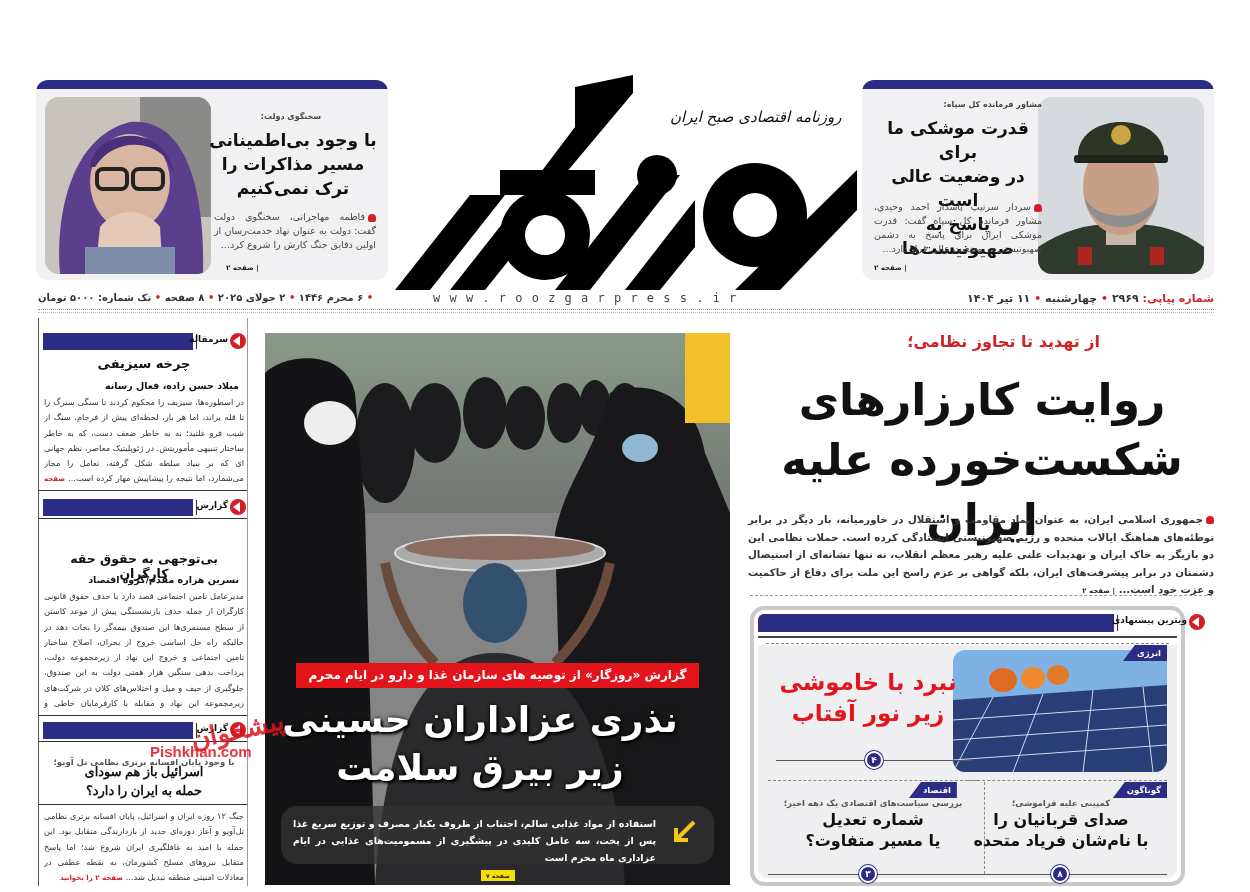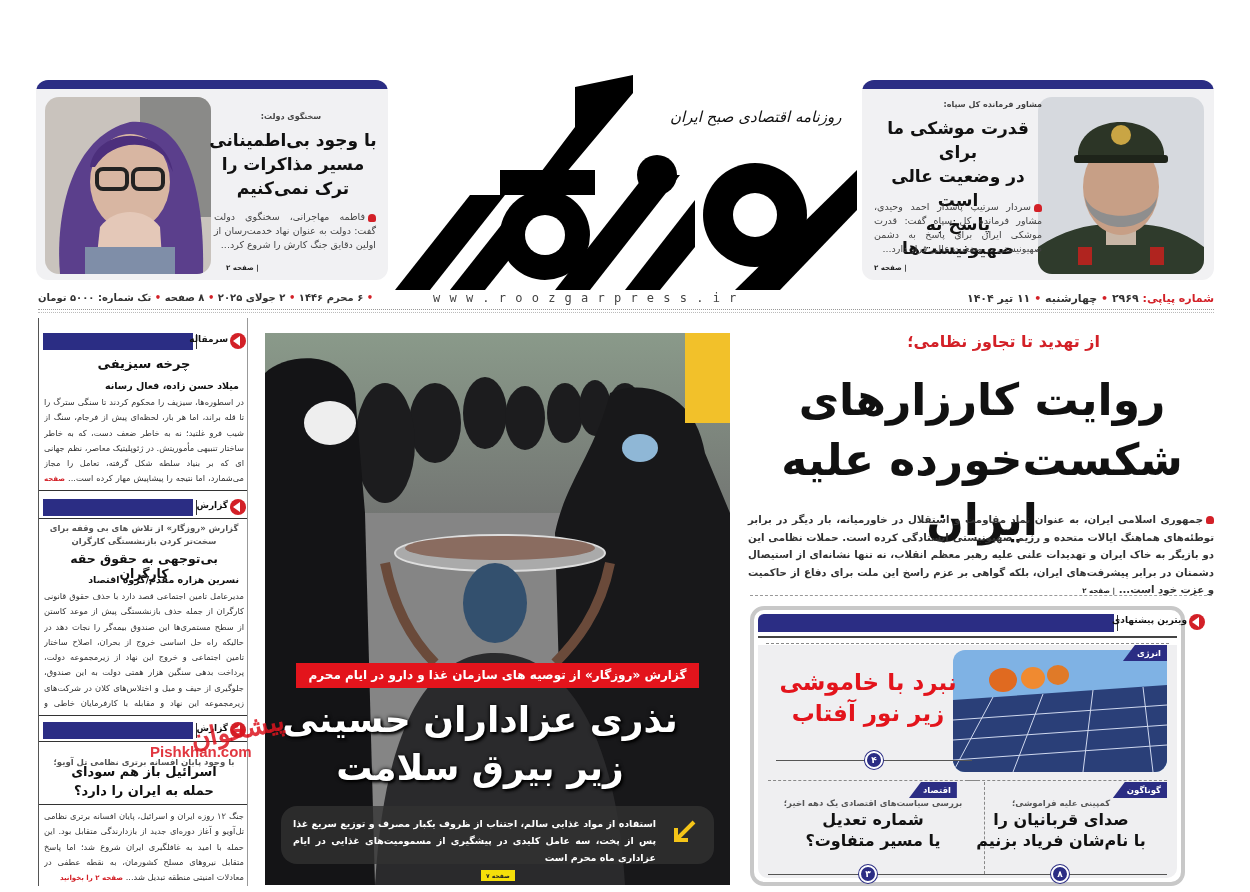--- a/index.html
+++ b/index.html
@@ -185,35 +185,34 @@
   <div class="lc-body" style="top:77px; height:90px; overflow:hidden;"><span>در اسطوره‌ها، سیزیف را محکوم کردند تا سنگی سترگ را تا قله براند، اما هر بار، لحظه‌ای پیش از فرجام، سنگ از شیب فرو غلتید؛ نه به خاطر ضعف دست، که به خاطر ساختار تنبیهی مأموریتش. در ژئوپلیتیک معاصر، نظم جهانی ای که بر بنیاد سلطه شکل گرفته، تعامل را مجاز می‌شمارد، اما نتیجه را پیشاپیش مهار کرده است...</span> <span class="lc-more">صفحه ۲ را بخوانید</span></div>
   <div class="hr" style="left:0; right:0; top:172px;"></div>
 
   <div class="sechead" style="left:4px; top:181px; width:203px;">
     <div class="navy" style="width:150px;"></div>
     <div class="sep" style="left:153px;"></div>
     <span class="lbl">گزارش</span>
     <span class="circ"></span>
   </div>
   <div class="hr" style="left:0; right:0; top:200px;"></div>
-  <div class="lc-kick" style="top:204px;">گزارش «روزگار» از تلاش های بی وقفه برای سخت‌تر کردن بازنشستگی کارگران</div>
   <div class="lc-title" style="top:233px; font-size:12.5px;">بی‌توجهی به حقوق حقه کارگران</div>
   <div class="lc-author" style="top:256px;">نسرین هزاره مقدم/گروه اقتصاد</div>
   <div class="lc-body" style="top:271px; height:122px; overflow:hidden;"><span>مدیرعامل تامین اجتماعی قصد دارد با حذف حقوق قانونی کارگران از جمله حذف بازنشستگی پیش از موعد کاستن از سطح مستمری‌ها این صندوق بیمه‌گر را نجات دهد در حالیکه راه حل اساسی خروج از بحران، اصلاح ساختار تامین اجتماعی و خروج این نهاد از زیرمجموعه دولت، پرداخت بدهی سنگین هزار همتی دولت به این صندوق، جلوگیری از حیف و میل و اختلاس‌های کلان در شرکت‌های زیرمجموعه این نهاد و مقابله با کارفرمایان خاطی و فرارهای بیمه‌ای است...</span> </div>
   <div class="hr" style="left:0; right:0; top:397px;"></div>
 
   <div class="sechead" style="left:4px; top:404px; width:203px;">
     <div class="navy" style="width:150px;"></div>
     <div class="sep" style="left:153px;"></div>
     <span class="lbl">گزارش</span>
     <span class="circ"></span>
   </div>
   <div class="hr" style="left:0; right:0; top:423px;"></div>
   <div class="lc-kick" style="top:420px;margin-top:18px;">با وجود پایان افسانه برتری نظامی تل آویو؛</div>
-  <div class="lc-title" style="top:444px; line-height:19px;">
+  <div class="lc-title" style="top:444px; line-height:19px;font-family:Liberation Serif, serif;">
     <div>اسرائیل باز هم سودای</div>
     <div>حمله به ایران را دارد؟</div>
   </div>
   <div class="hr" style="left:0; right:0; top:486px;"></div>
   <div class="lc-body" style="top:491px; height:75px; overflow:hidden;"><span>جنگ ۱۲ روزه ایران و اسرائیل، پایان افسانه برتری نظامی تل‌آویو و آغاز دوره‌ای جدید از بازدارندگی متقابل بود. این حمله با امید به غافلگیری ایران شروع شد؛ اما پاسخ متقابل نیروهای مسلح کشورمان، به نقطه عطفی در معادلات امنیتی منطقه تبدیل شد...</span> <span class="lc-more">صفحه ۲ را بخوانید</span></div>
 </div>
 
 <div class="mainphoto">
   <svg width="465" height="552" viewBox="0 0 465 552">
     <defs>
@@ -313,21 +312,21 @@
   <div class="numbadge" style="left:111px; top:141px;">۴</div>
 
   <div class="dots" style="left:14px; width:210px; top:170px;"></div>
   <div class="dots" style="right:14px; width:200px; top:170px;"></div>
   <div class="abs" style="left:230px; top:172px; width:1px; height:92px; border-left:1px dashed #888;"></div>
 
   <div class="tagflag" style="right:14px; top:172px;">گوناگون</div>
   <div class="vhead" style="right:20px; top:188px; width:200px; font-size:8.5px; color:#555;">کمپینی علیه فراموشی؛</div>
   <div class="vhead" style="right:20px; top:199px; width:200px; font-size:16px; line-height:21px;">
     <div>صدای قربانیان را</div>
-    <div>با نام‌شان فریاد بزنیم</div>
+    <div>با نام‌شان فریاد متحده</div>
   </div>
   <div class="vline" style="right:14px; width:200px; top:264px;"></div>
   <div class="numbadge" style="right:112px; top:255px;">۸</div>
 
   <div class="tagflag" style="left:155px; top:172px;">اقتصاد</div>
   <div class="vhead" style="left:14px; top:188px; width:210px; font-size:8.5px; color:#555;">بررسی سیاست‌های اقتصادی یک دهه اخیر؛</div>
   <div class="vhead" style="left:14px; top:199px; width:210px; font-size:16px; line-height:21px;">
     <div>شماره تعدیل</div>
     <div>یا مسیر متفاوت؟</div>
   </div>

